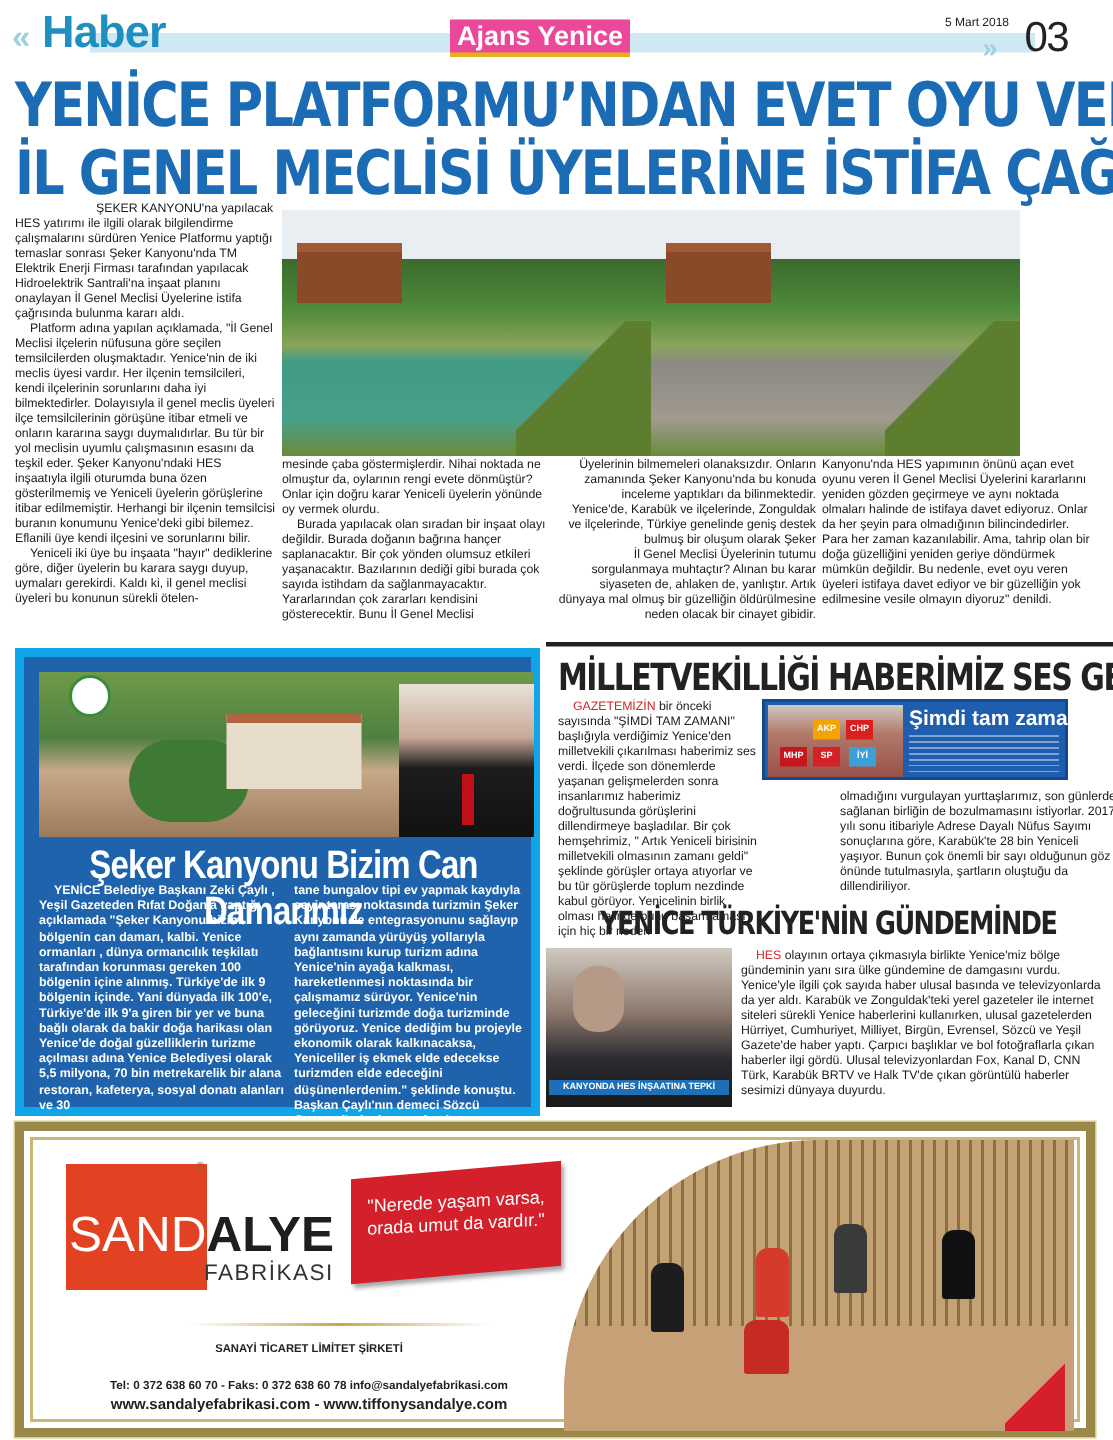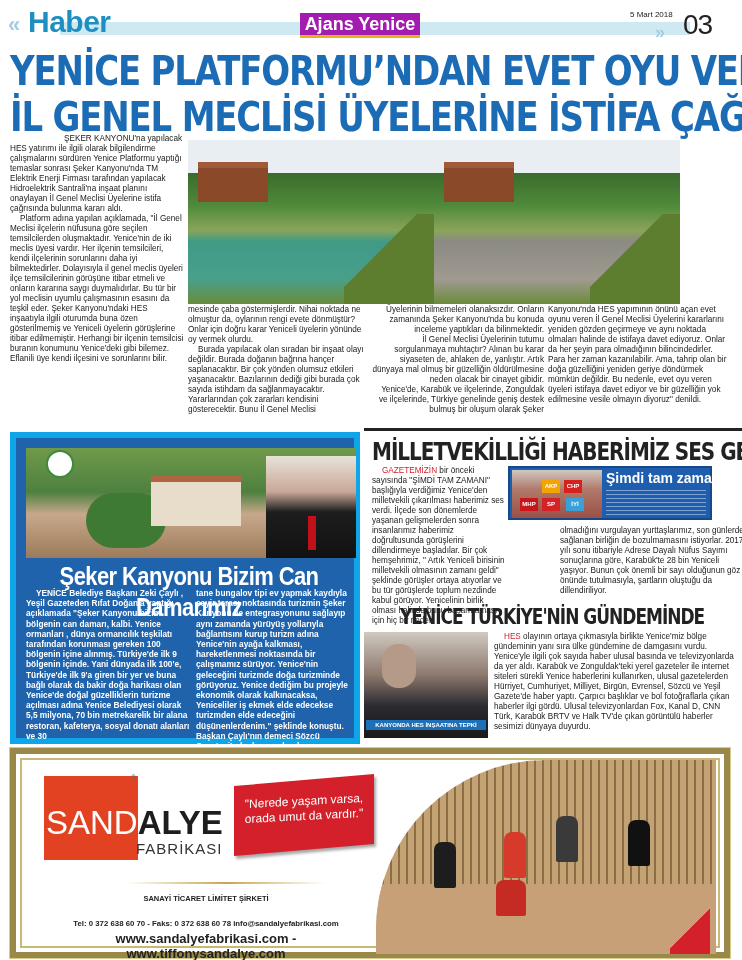--- a/index.html
+++ b/index.html
@@ -4,21 +4,21 @@
 <style>
   * { box-sizing: border-box; margin: 0; padding: 0; }
   html, body { width: 742px; height: 960px; background: #ffffff; overflow: hidden; }
   body { font-family: "Liberation Sans", sans-serif; color: #1a1a1a; position: relative; }
 
   
   .header { position: absolute; left: 0; top: 0; width: 742px; height: 46px; }
   .header .band { position: absolute; left: 60px; top: 22px; width: 630px; height: 13px; background: #cfe9f3; }
   .header .chev-l { position: absolute; left: 8px; top: 12px; font-size: 22px; color: #9fcfe0; font-weight: bold; letter-spacing: -6px; }
   .header .section { position: absolute; left: 28px; top: 5px; font-size: 30px; font-weight: bold; color: #1f8fc2; letter-spacing: -0.5px; }
-  .header .logo { position: absolute; left: 300px; top: 13px; width: 120px; height: 25px; background: #a21caf; border-bottom: 3px solid #e7b01b; color: #fff; font-size: 18px; font-weight: bold; text-align: center; line-height: 22px; }
+  .header .logo { position: absolute; left: 300px; top: 13px; width: 120px; height: 25px; background: #ec4899; border-bottom: 3px solid #e7b01b; color: #fff; font-size: 18px; font-weight: bold; text-align: center; line-height: 22px; }
   .header .chev-r { position: absolute; left: 655px; top: 22px; font-size: 18px; color: #9fcfe0; font-weight: bold; letter-spacing: -5px; }
   .header .date { position: absolute; left: 630px; top: 10px; font-size: 8px; color: #222; }
   .header .pageno { position: absolute; left: 683px; top: 9px; font-size: 28px; color: #222; letter-spacing: -1px; text-align: right; }
 
   
   .headline { position: absolute; left: 10px; top: 48px; width: 722px; text-align: center; color: #1c6cb5; font-weight: bold; font-family: "DejaVu Sans", sans-serif; line-height: 38px; letter-spacing: -1.2px; transform: scaleY(1.2); transform-origin: top; }
   .headline div { font-size: 34px; white-space: nowrap; }
 
   
   .txt { position: absolute; font-size: 8.2px; line-height: 10px; color: #1a1a1a; text-align: left; }
@@ -92,39 +92,40 @@
 </div>
 
 <div class="headline">
   <div>YENİCE PLATFORMU’NDAN EVET OYU VEREN</div>
   <div>İL GENEL MECLİSİ ÜYELERİNE İSTİFA ÇAĞRISI</div>
 </div>
 
 <div class="txt" style="left:10px; top:134px; width:174px;">
   <p><span class="lead">ŞEKER KANYONU</span><span>'na yapılacak HES yatırımı ile ilgili olarak bilgilendirme çalışmalarını sürdüren Yenice Platformu yaptığı temaslar sonrası Şeker Kanyonu'nda TM Elektrik Enerji Firması tarafından yapılacak Hidroelektrik Santrali'na inşaat planını onaylayan İl Genel Meclisi Üyelerine istifa çağrısında bulunma kararı aldı.</span></p>
   <p>Platform adına yapılan açıklamada, "İl Genel Meclisi ilçelerin nüfusuna göre seçilen temsilcilerden oluşmaktadır. Yenice'nin de iki meclis üyesi vardır. Her ilçenin temsilcileri, kendi ilçelerinin sorunlarını daha iyi bilmektedirler. Dolayısıyla il genel meclis üyeleri ilçe temsilcilerinin görüşüne itibar etmeli ve onların kararına saygı duymalıdırlar. Bu tür bir yol meclisin uyumlu çalışmasının esasını da teşkil eder. Şeker Kanyonu'ndaki HES inşaatıyla ilgili oturumda buna özen gösterilmemiş ve Yeniceli üyelerin görüşlerine itibar edilmemiştir. Herhangi bir ilçenin temsilcisi buranın konumunu Yenice'deki gibi bilemez. Eflanili üye kendi ilçesini ve sorunlarını bilir.</p>
+  <p>Yeniceli iki üye bu inşaata "hayır" dediklerine göre, diğer üyelerin bu karara saygı duyup, uymaları gerekirdi. Kaldı ki, il genel meclisi üyeleri bu konunun sürekli ötelen-</p>
 </div>
 
 <div class="photo photo1">
   <div class="house"></div>
   <div class="river-bank"></div>
 </div>
 <div class="photo photo2">
   <div class="house"></div>
   <div class="river-bank"></div>
 </div>
 
 <div class="txt" style="left:188px; top:305px; width:176px;">
   <p style="text-indent:0">mesinde çaba göstermişlerdir. Nihai noktada ne olmuştur da, oylarının rengi evete dönmüştür? Onlar için doğru karar Yeniceli üyelerin yönünde oy vermek olurdu.</p>
   <p>Burada yapılacak olan sıradan bir inşaat olayı değildir. Burada doğanın bağrına hançer saplanacaktır. Bir çok yönden olumsuz etkileri yaşanacaktır. Bazılarının dediği gibi burada çok sayıda istihdam da sağlanmayacaktır. Yararlarından çok zararları kendisini gösterecektir. Bunu İl Genel Meclisi</p>
 </div>
 <div class="txt" style="left:370px; top:305px; width:174px;text-align:right;">
   <p style="text-indent:0">Üyelerinin bilmemeleri olanaksızdır. Onların zamanında Şeker Kanyonu'nda bu konuda inceleme yaptıkları da bilinmektedir.</p>
+  <p>Yenice'de, Karabük ve ilçelerinde, Zonguldak ve ilçelerinde, Türkiye genelinde geniş destek bulmuş bir oluşum olarak Şeker</p>
   <p>İl Genel Meclisi Üyelerinin tutumu sorgulanmaya muhtaçtır? Alınan bu karar siyaseten de, ahlaken de, yanlıştır. Artık dünyaya mal olmuş bir güzelliğin öldürülmesine neden olacak bir cinayet gibidir.</p>
-  <p>Yenice'de, Karabük ve ilçelerinde, Zonguldak ve ilçelerinde, Türkiye genelinde geniş destek bulmuş bir oluşum olarak Şeker</p>
 </div>
 <div class="txt" style="left:548px; top:305px; width:182px;">
   <p style="text-indent:0">Kanyonu'nda HES yapımının önünü açan evet oyunu veren İl Genel Meclisi Üyelerini kararlarını yeniden gözden geçirmeye ve aynı noktada olmaları halinde de istifaya davet ediyoruz. Onlar da her şeyin para olmadığının bilincindedirler. Para her zaman kazanılabilir. Ama, tahrip olan bir doğa güzelliğini yeniden geriye döndürmek mümkün değildir. Bu nedenle, evet oyu veren üyeleri istifaya davet ediyor ve bir güzelliğin yok edilmesine vesile olmayın diyoruz" denildi.</p>
 </div>
 
 <div class="divider"></div>
 
 <div class="bluebox">
   <div class="img">
     <div class="tree"></div>
@@ -177,21 +178,21 @@
   <div class="logo-txt"><span>SAND</span><span class="dark">ALYE</span></div>
   <div class="fab">FABRİKASI</div>
   <div class="ribbon"></div>
   <div class="ribbon-txt">
     <div>"Nerede yaşam varsa,</div>
     <div>orada umut da vardır."</div>
   </div>
   <div class="rule"></div>
   <div class="info" style="top:140px; font-size:7.5px;">SANAYİ TİCARET LİMİTET ŞİRKETİ</div>
   <div class="info" style="top:165px; font-size:7.8px;">Tel: 0 372 638 60 70 - Faks: 0 372 638 60 78 info@sandalyefabrikasi.com</div>
-  <div class="info" style="top:177px; font-size:13px;">www.sandalyefabrikasi.com - www.tiffonysandalye.com</div>
+  <div class="info" style="top:177px; font-size:10px;">www.sandalyefabrikasi.com - www.tiffonysandalye.com</div>
   <div class="chairs">
     <div class="floor"></div>
     <div class="person" style="left:58px; top:82px; background:#1d1d1d;"></div>
     <div class="person" style="left:128px; top:72px; background:#d63a2a;"></div>
     <div class="person" style="left:180px; top:56px; background:#3a3a3a;"></div>
     <div class="person" style="left:252px; top:60px; background:#111;"></div>
     <div class="person" style="left:120px; top:120px; background:#c52b22; width:30px; height:36px;"></div>
     <div class="corner"></div>
   </div>
 </div>

